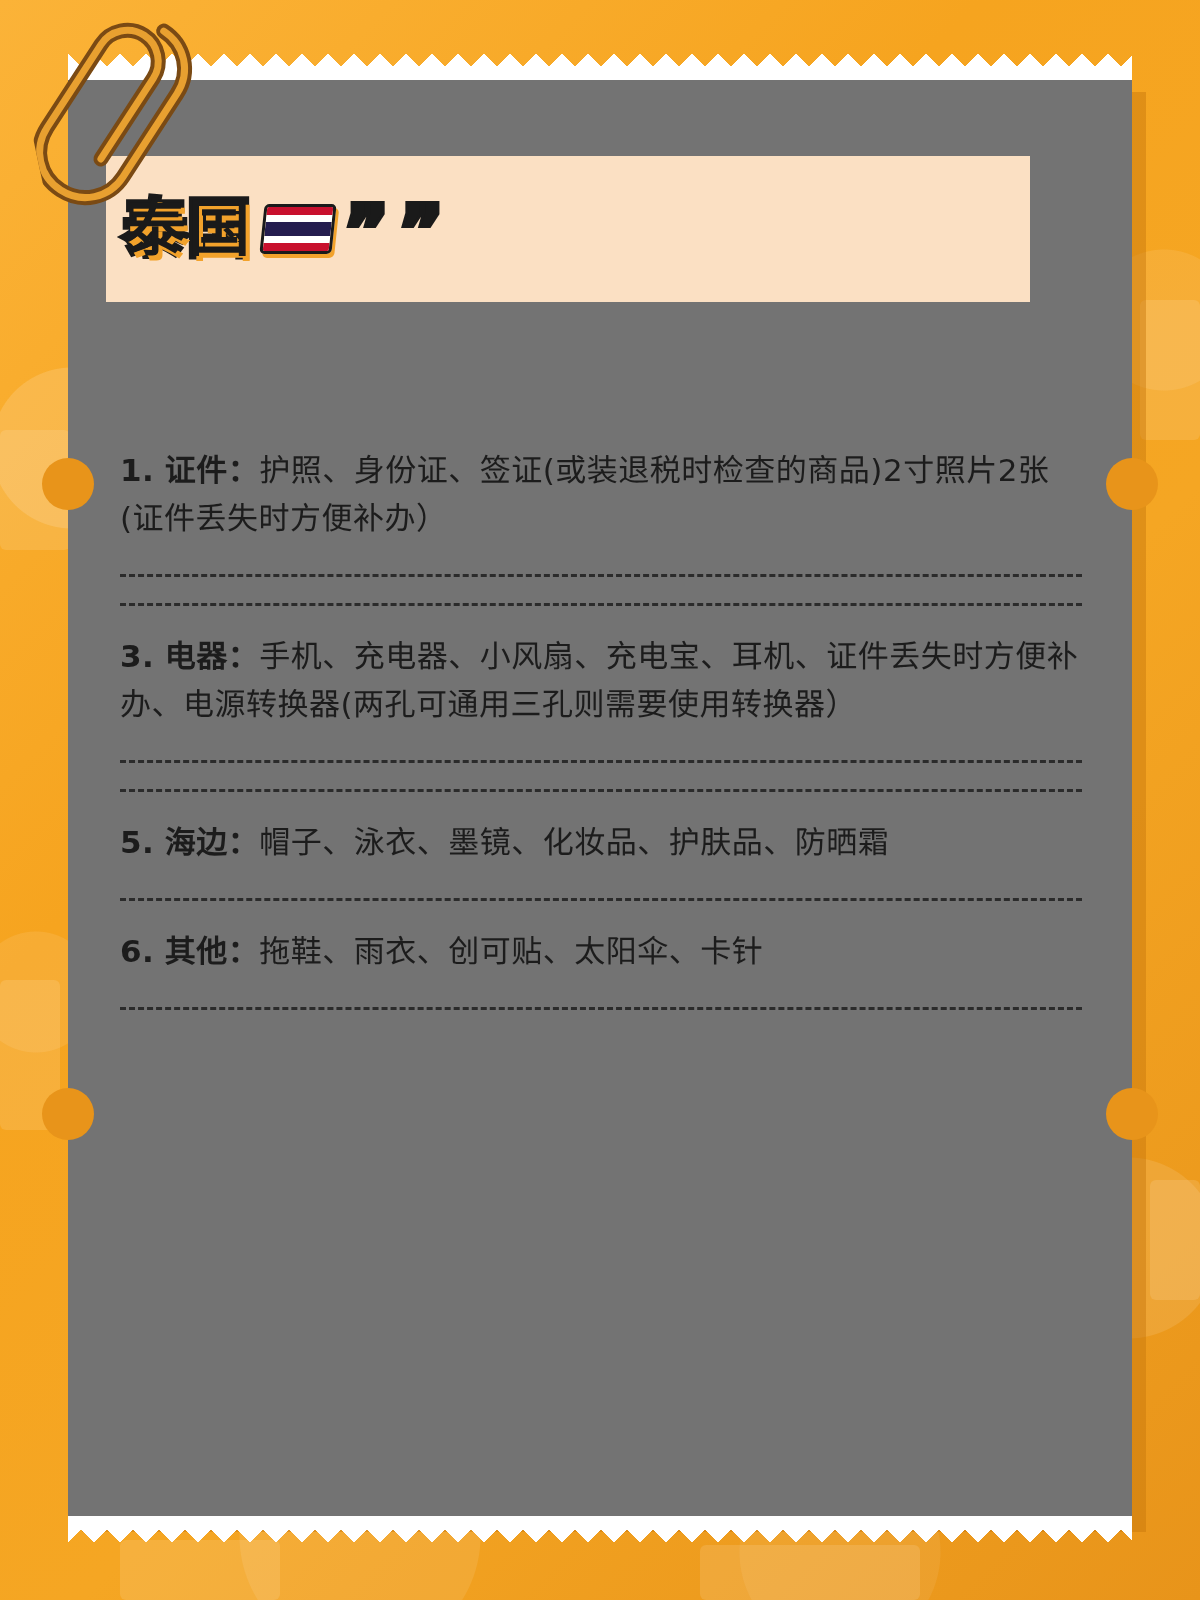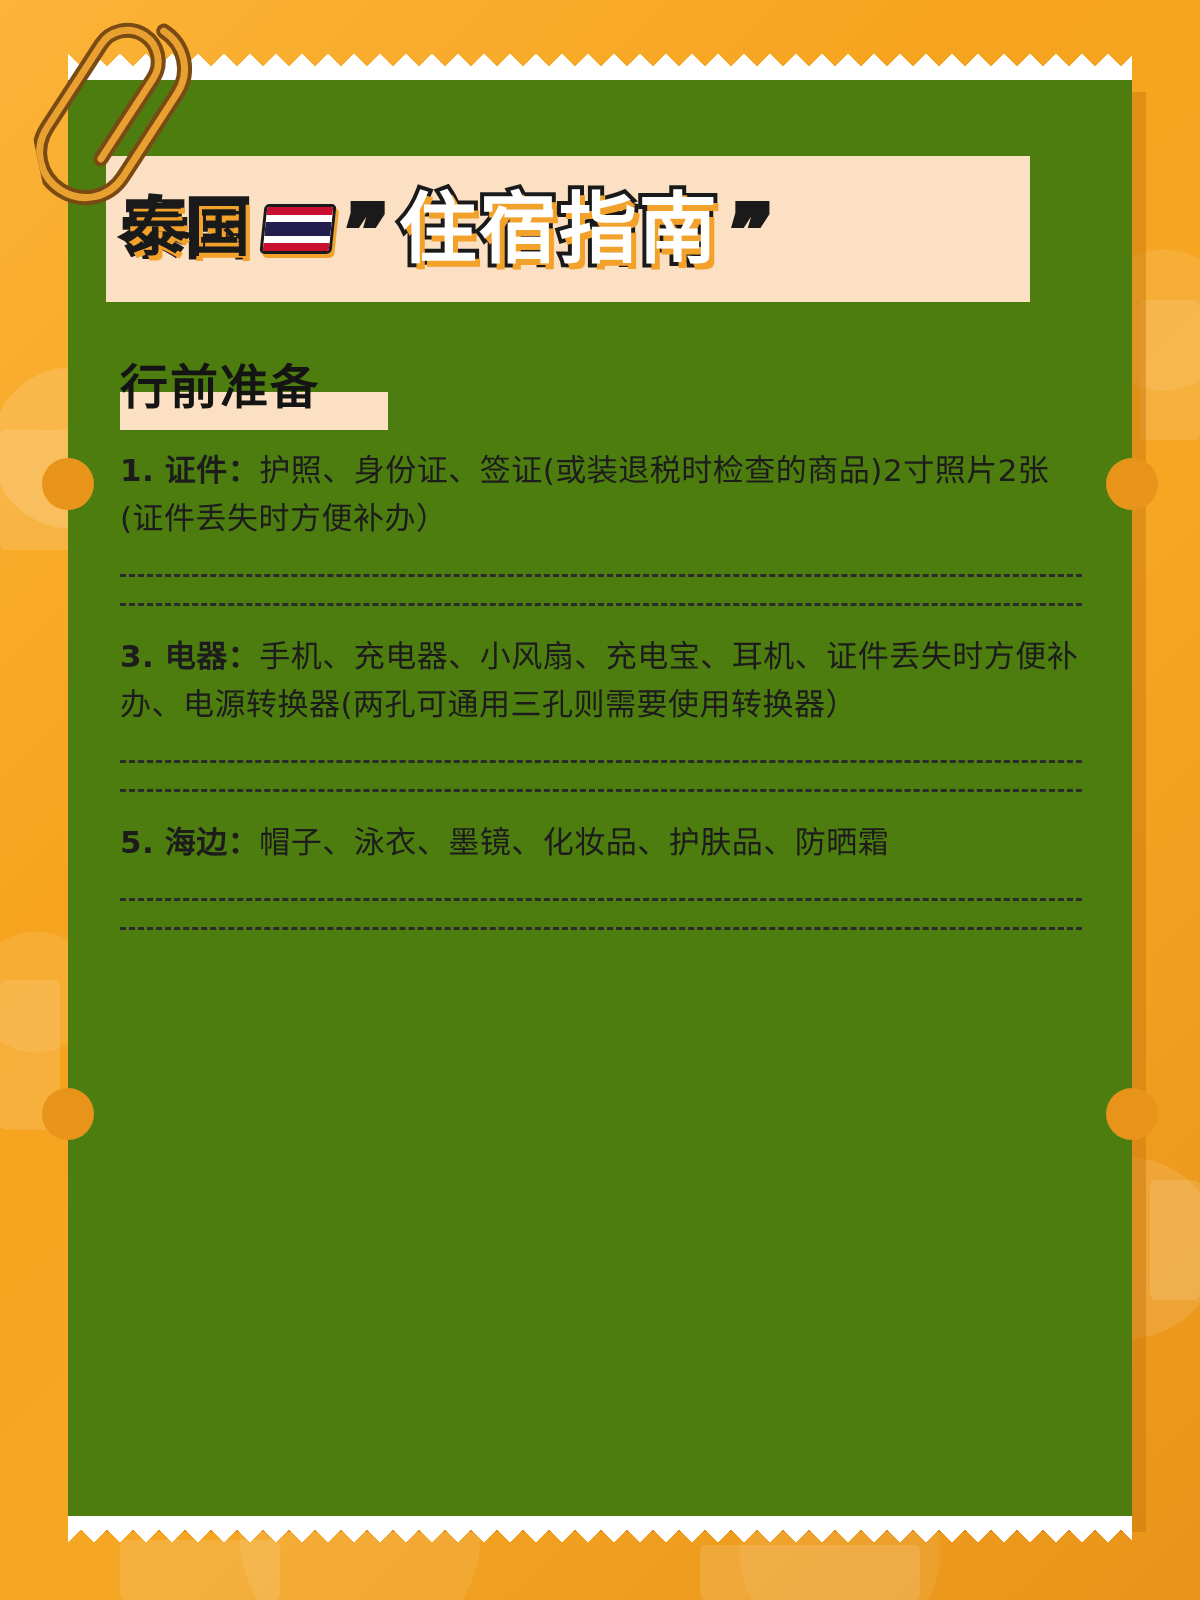--- a/index.html
+++ b/index.html
@@ -45,21 +45,21 @@
     border-radius: 6px;
   }
 
   
   .card {
     position: absolute;
     left: 68px;
     top: 78px;
     width: 1064px;
     height: 1440px;
-    background: #4d7c0f;
+    background: #737373;
     box-shadow: 14px 14px 0 rgba(198,117,10,.45);
   }
   
   .zig {
     position: absolute;
     left: 0;
     width: 100%;
     height: 26px;
     background:
       linear-gradient(135deg, #ffffff 50%, transparent 50%) 0 0 / 26px 26px repeat-x,
@@ -236,28 +236,23 @@
   <div class="title-row">
     <span class="t-word">泰国</span>
     <span class="flag">
       <span class="f1"></span>
         <span class="f2"></span>
         <span class="f3"></span>
         <span class="f4"></span>
         <span class="f5"></span>
     </span>
     <span class="t-quote">”</span>
-    <span class="t-word inner">住宿指南</span>
     <span class="t-quote">”</span>
   </div>
 
-  <div class="section">
-    <div class="section-hl"></div>
-    <h2>行前准备</h2>
-  </div>
 
   <div class="list">
 
     <div class="item">
       <p>
         <span class="lead">1.</span>
         <span class="lead">证件：</span><span>护照、身份证、签证(或装退税时检查的商品)2寸照片2张(证件丢失时方便补办）</span>
       </p>
     </div>
     <div class="dash"></div>
@@ -275,20 +270,26 @@
     <div class="dash"></div>
 
     <div class="item">
       <p>
         <span class="lead">5.</span>
         <span class="lead">海边：</span><span>帽子、泳衣、墨镜、化妆品、护肤品、防晒霜</span>
       </p>
     </div>
     <div class="dash"></div>
 
+    <div class="item">
+      <p>
+        <span class="lead">6.</span>
+        <span class="lead">其他：</span><span>拖鞋、雨衣、创可贴、太阳伞、卡针</span>
+      </p>
+    </div>
     <div class="dash"></div>
 
   </div>
 </div>
 
 <div class="clip">
   <svg width="180" height="200" viewBox="0 0 180 200" fill="none" xmlns="http://www.w3.org/2000/svg">
     <path d="M150 28 C168 46 168 74 150 92 L80 162 C62 180 34 180 16 162 C-2 144 -2 116 16 98 L86 28 C98 16 118 16 130 28 C142 40 142 60 130 72 L62 140" stroke="#7a4a14" stroke-width="15" stroke-linecap="round" fill="none"></path>
     <path d="M150 28 C168 46 168 74 150 92 L80 162 C62 180 34 180 16 162 C-2 144 -2 116 16 98 L86 28 C98 16 118 16 130 28 C142 40 142 60 130 72 L62 140" stroke="#e8a030" stroke-width="7" stroke-linecap="round" fill="none"></path>
   </svg>

